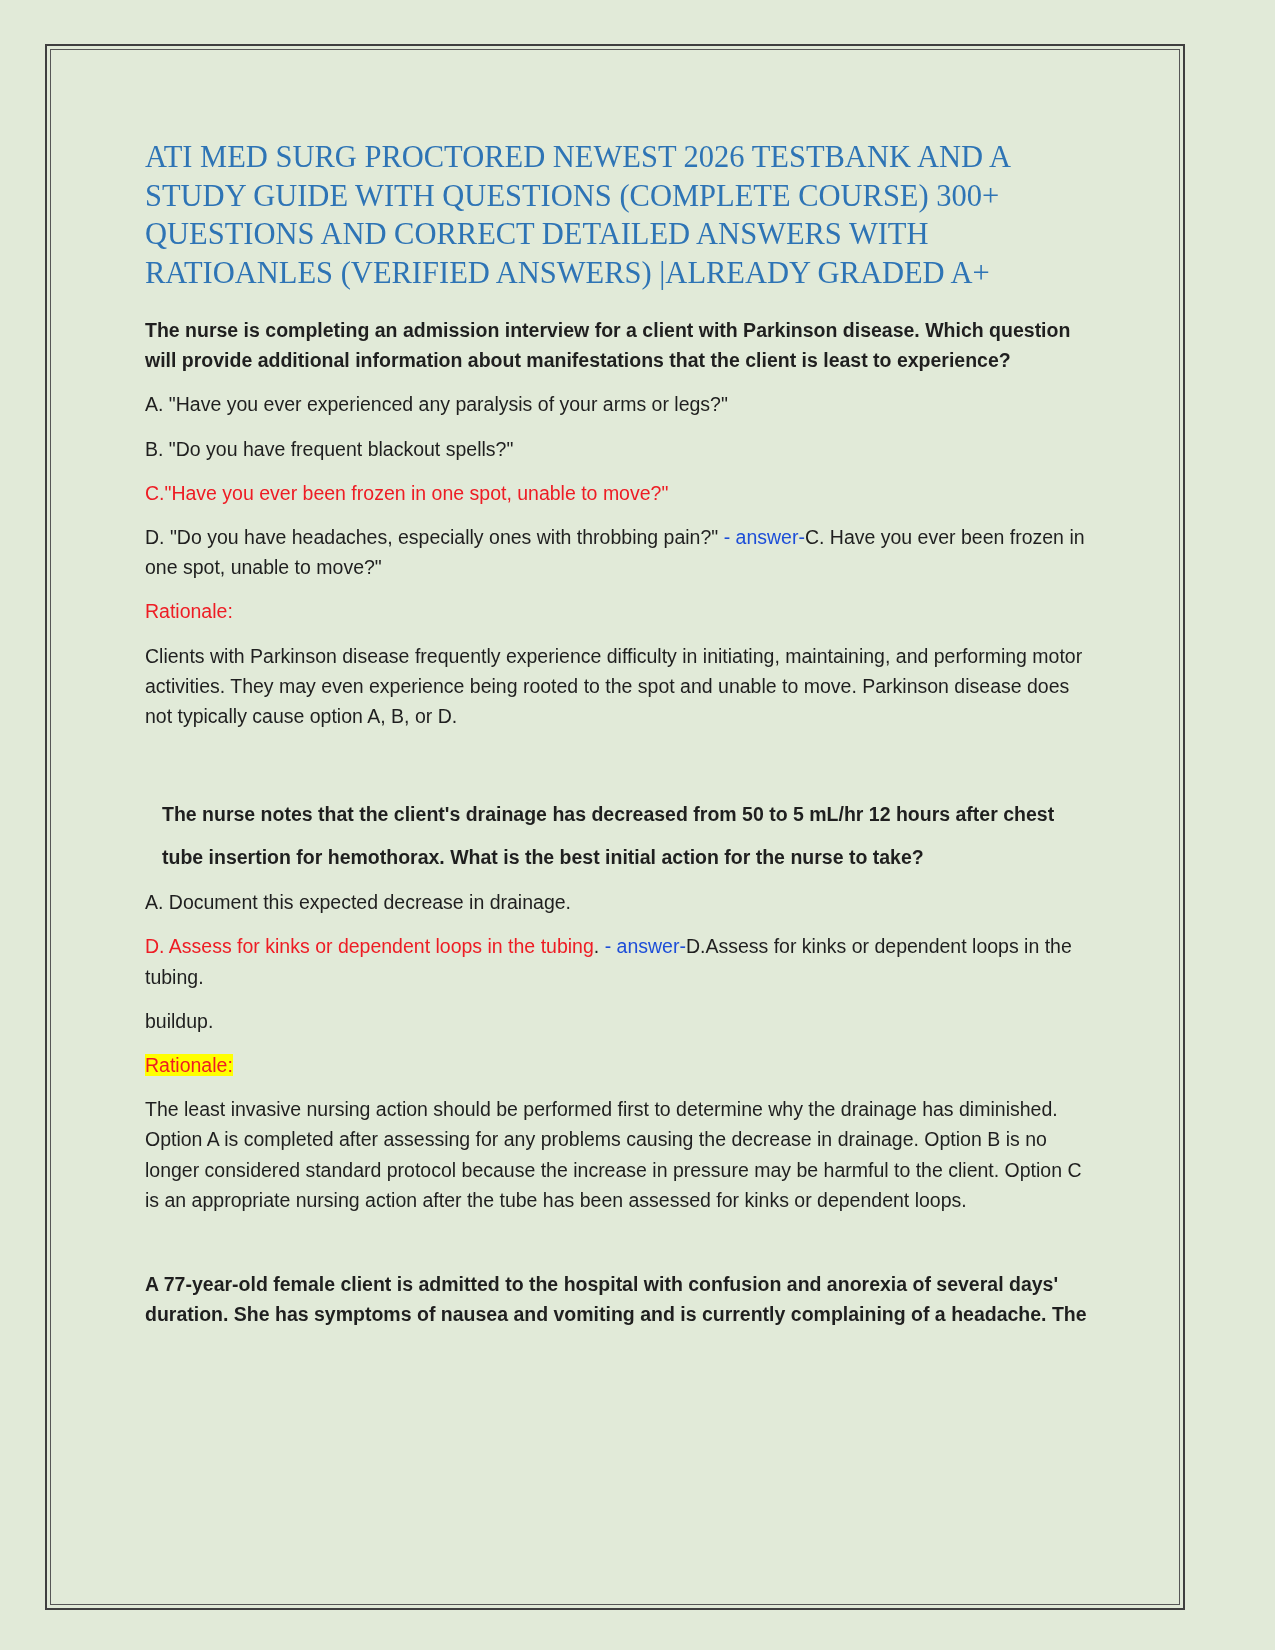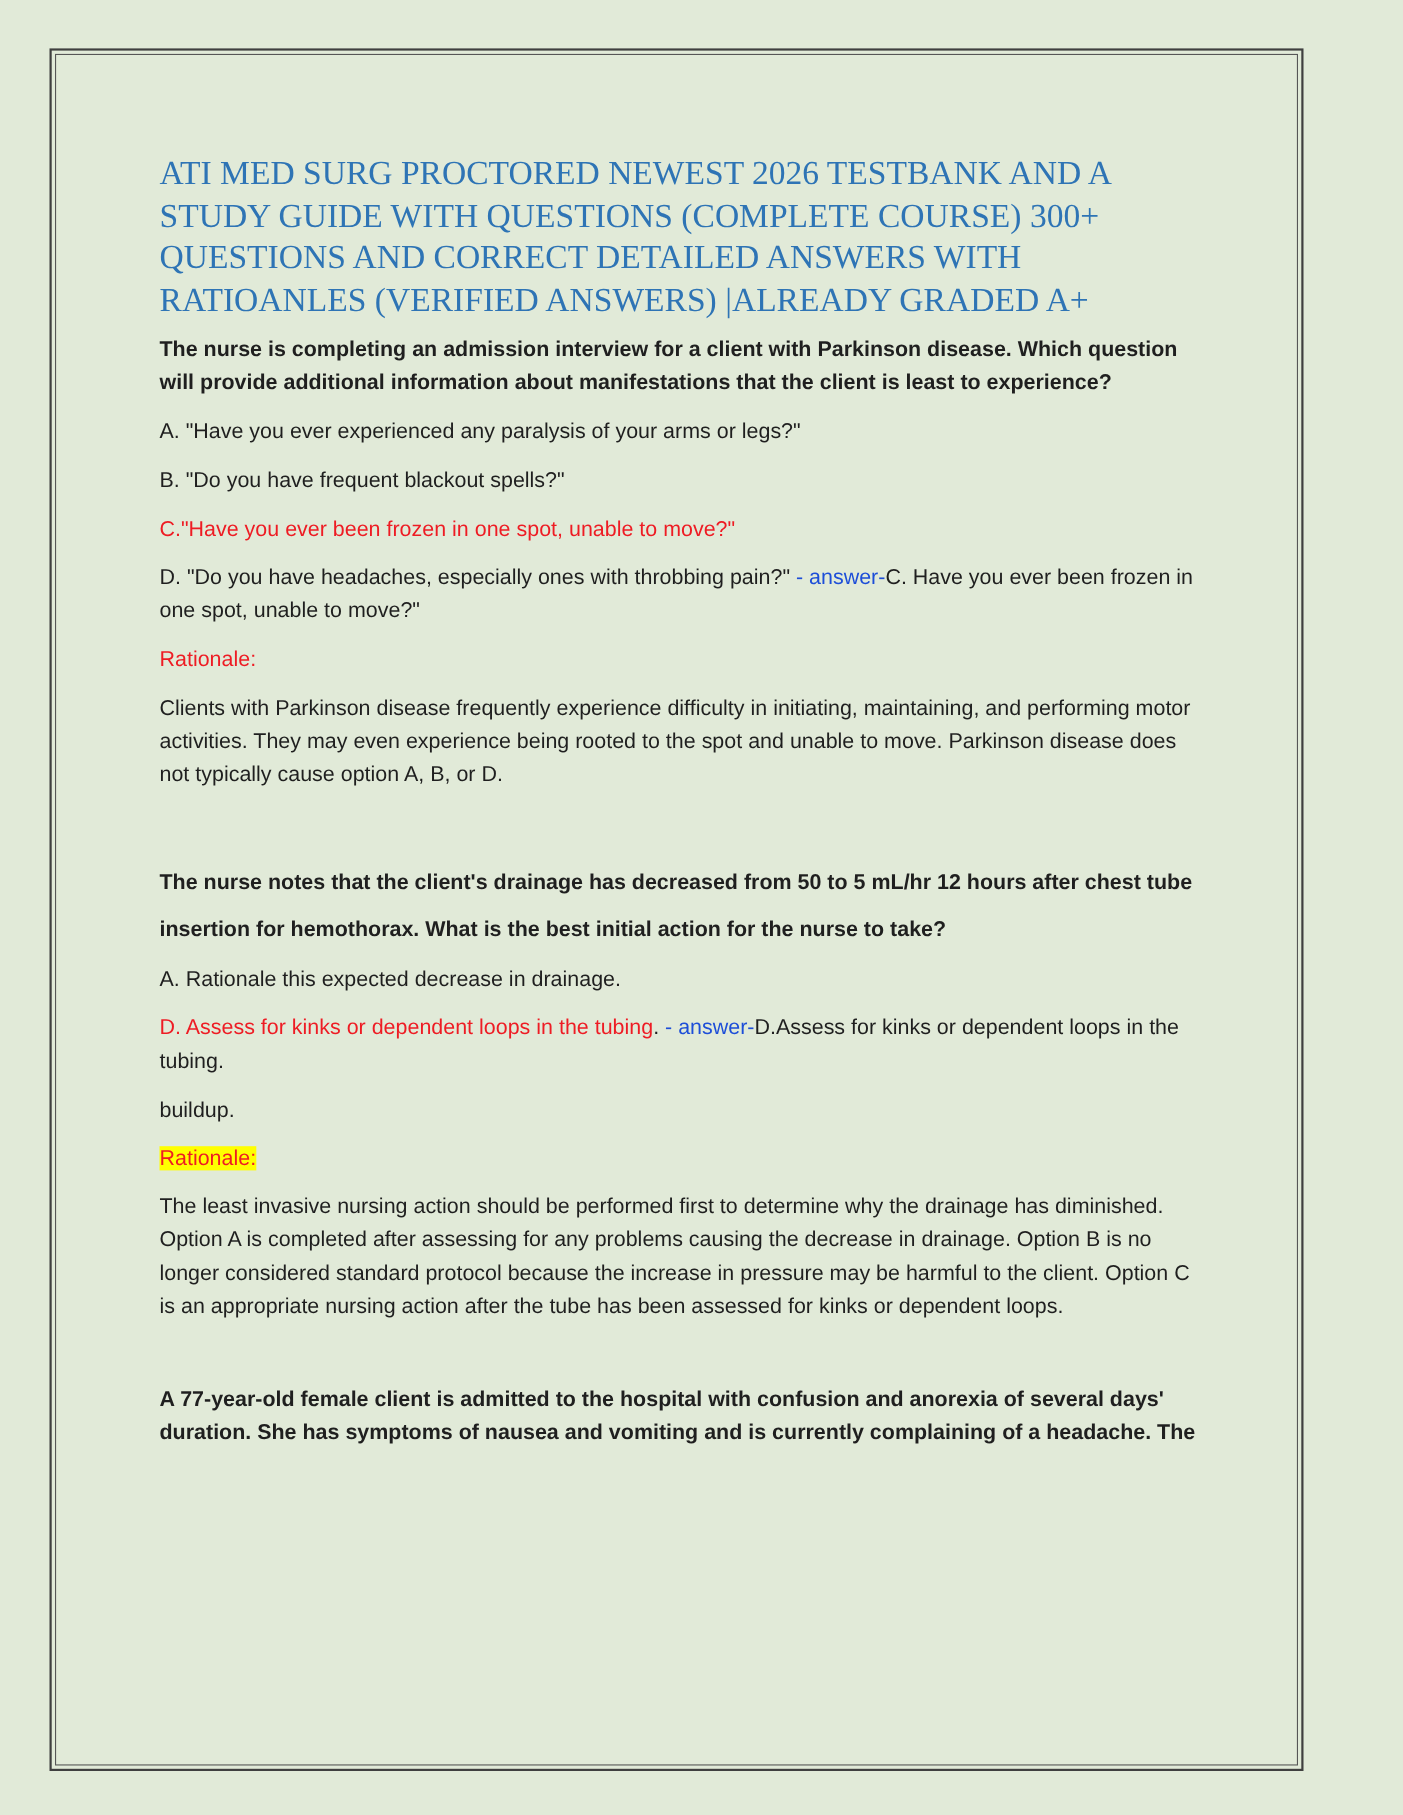--- a/index.html
+++ b/index.html
@@ -39,31 +39,31 @@
     color: #1f1f1f;
     font-size: 19.5px;
     line-height: 1.55;
   }
   .doc-title {
     font-family: "Liberation Serif", serif;
     font-weight: 400;
     color: #2e74b5;
     font-size: 30.5px;
     line-height: 1.27;
-    margin: 0 0 10px 0;
+    margin: 0 0 22px 0;
   }
   p {
     margin: 0 0 14px 0;
   }
   .bold { font-weight: 700; }
   .red { color: #ee1c24; }
   .green { color: #1d4ed8; }
   .hl-yellow { background: #ffff00; }
   .bold-italic { font-weight: 700; }
-  .q2-prompt { line-height: 2.2; margin-bottom: 8px; }
+  .q2-prompt { line-height: 2.2; margin-bottom: 8px; margin-left: 17px; }
   .spacer-lg { height: 48px; }
   .spacer-md { height: 40px; }
   section { display: block; }
 </style>
 </head>
 <body>
 
 <div class="page-frame">
   <div class="page-frame-inner"></div>
 </div>
@@ -79,21 +79,21 @@
     <p class="red">C."Have you ever been frozen in one spot, unable to move?"</p>
     <p><span>D. "Do you have headaches, especially ones with throbbing pain?" </span><span class="green">- answer-</span><span>C. Have you ever been frozen in one spot, unable to move?"</span></p>
     <p class="red">Rationale:</p>
     <p>Clients with Parkinson disease frequently experience difficulty in initiating, maintaining, and performing motor activities. They may even experience being rooted to the spot and unable to move. Parkinson disease does not typically cause option A, B, or D.</p>
   </section>
 
   <div class="spacer-lg"></div>
 
   <section>
     <p class="bold q2-prompt">The nurse notes that the client's drainage has decreased from 50 to 5 mL/hr 12 hours after chest tube insertion for hemothorax. What is the best initial action for the nurse to take?</p>
-    <p>A. Rationale this expected decrease in drainage.</p>
+    <p>A. Document this expected decrease in drainage.</p>
     <p><span class="red">D. Assess for kinks or dependent loops in the tubing</span><span>. </span><span class="green">- answer-</span><span>D.Assess for kinks or dependent loops in the tubing.</span></p>
     <p>buildup.</p>
     <p><span class="red hl-yellow">Rationale:</span></p>
     <p>The least invasive nursing action should be performed first to determine why the drainage has diminished. Option A is completed after assessing for any problems causing the decrease in drainage. Option B is no longer considered standard protocol because the increase in pressure may be harmful to the client. Option C is an appropriate nursing action after the tube has been assessed for kinks or dependent loops.</p>
   </section>
 
   <div class="spacer-md"></div>
 
   <section>
     <p class="bold-italic">A 77-year-old female client is admitted to the hospital with confusion and anorexia of several days' duration. She has symptoms of nausea and vomiting and is currently complaining of a headache. The</p>

